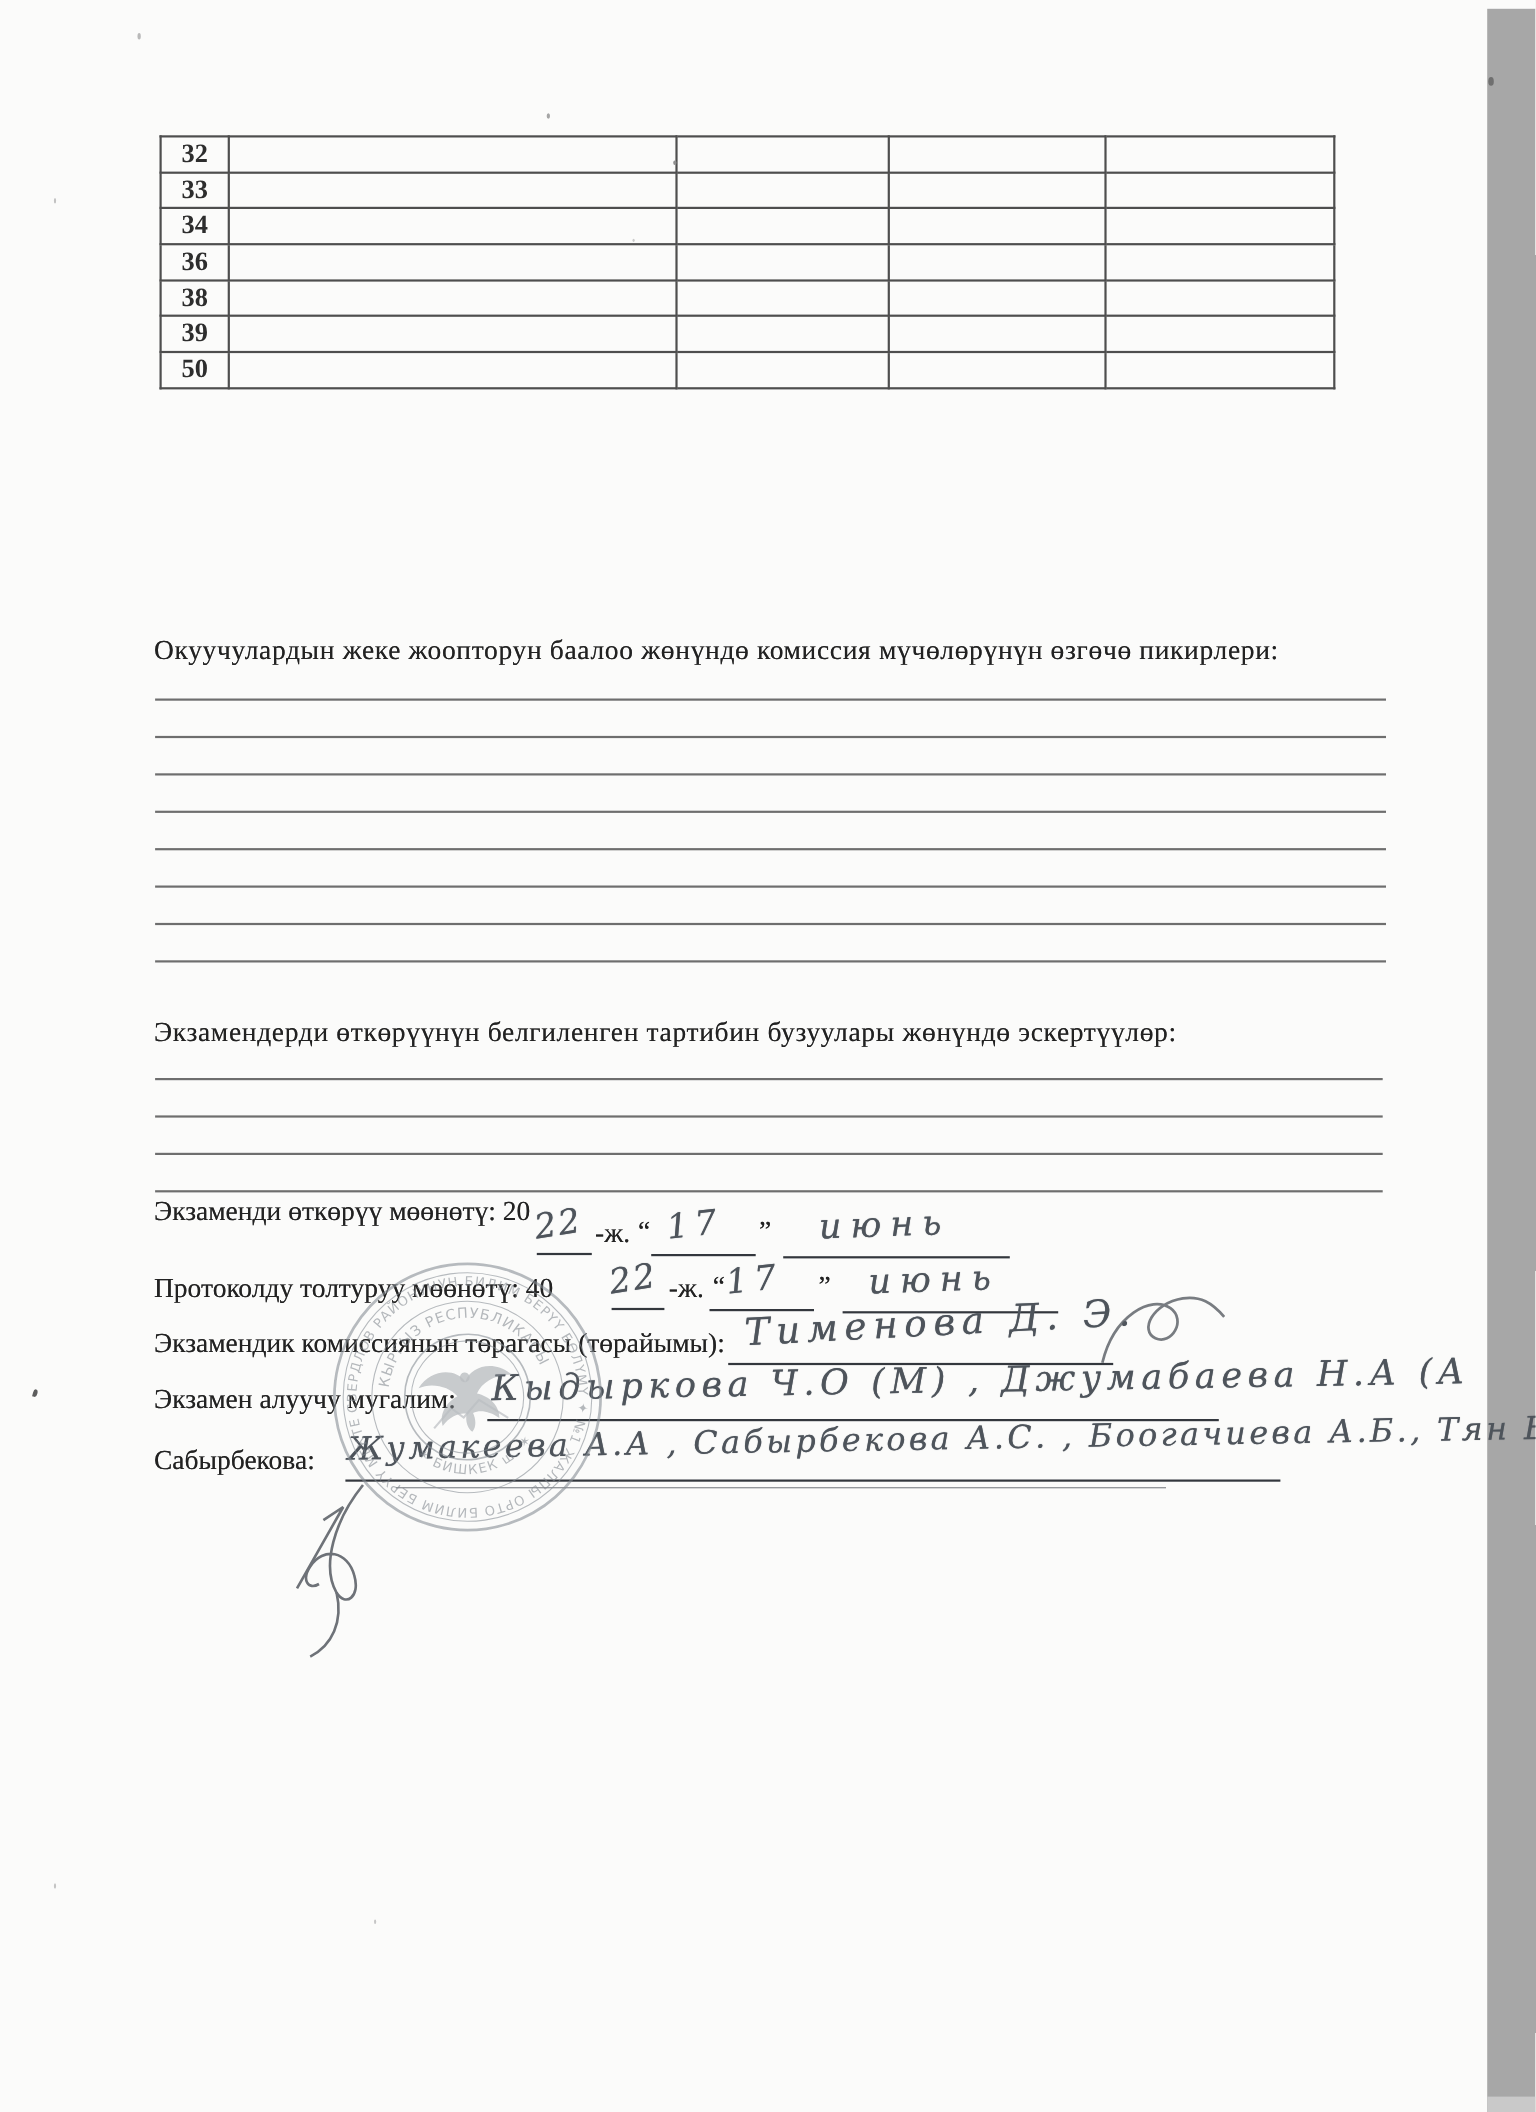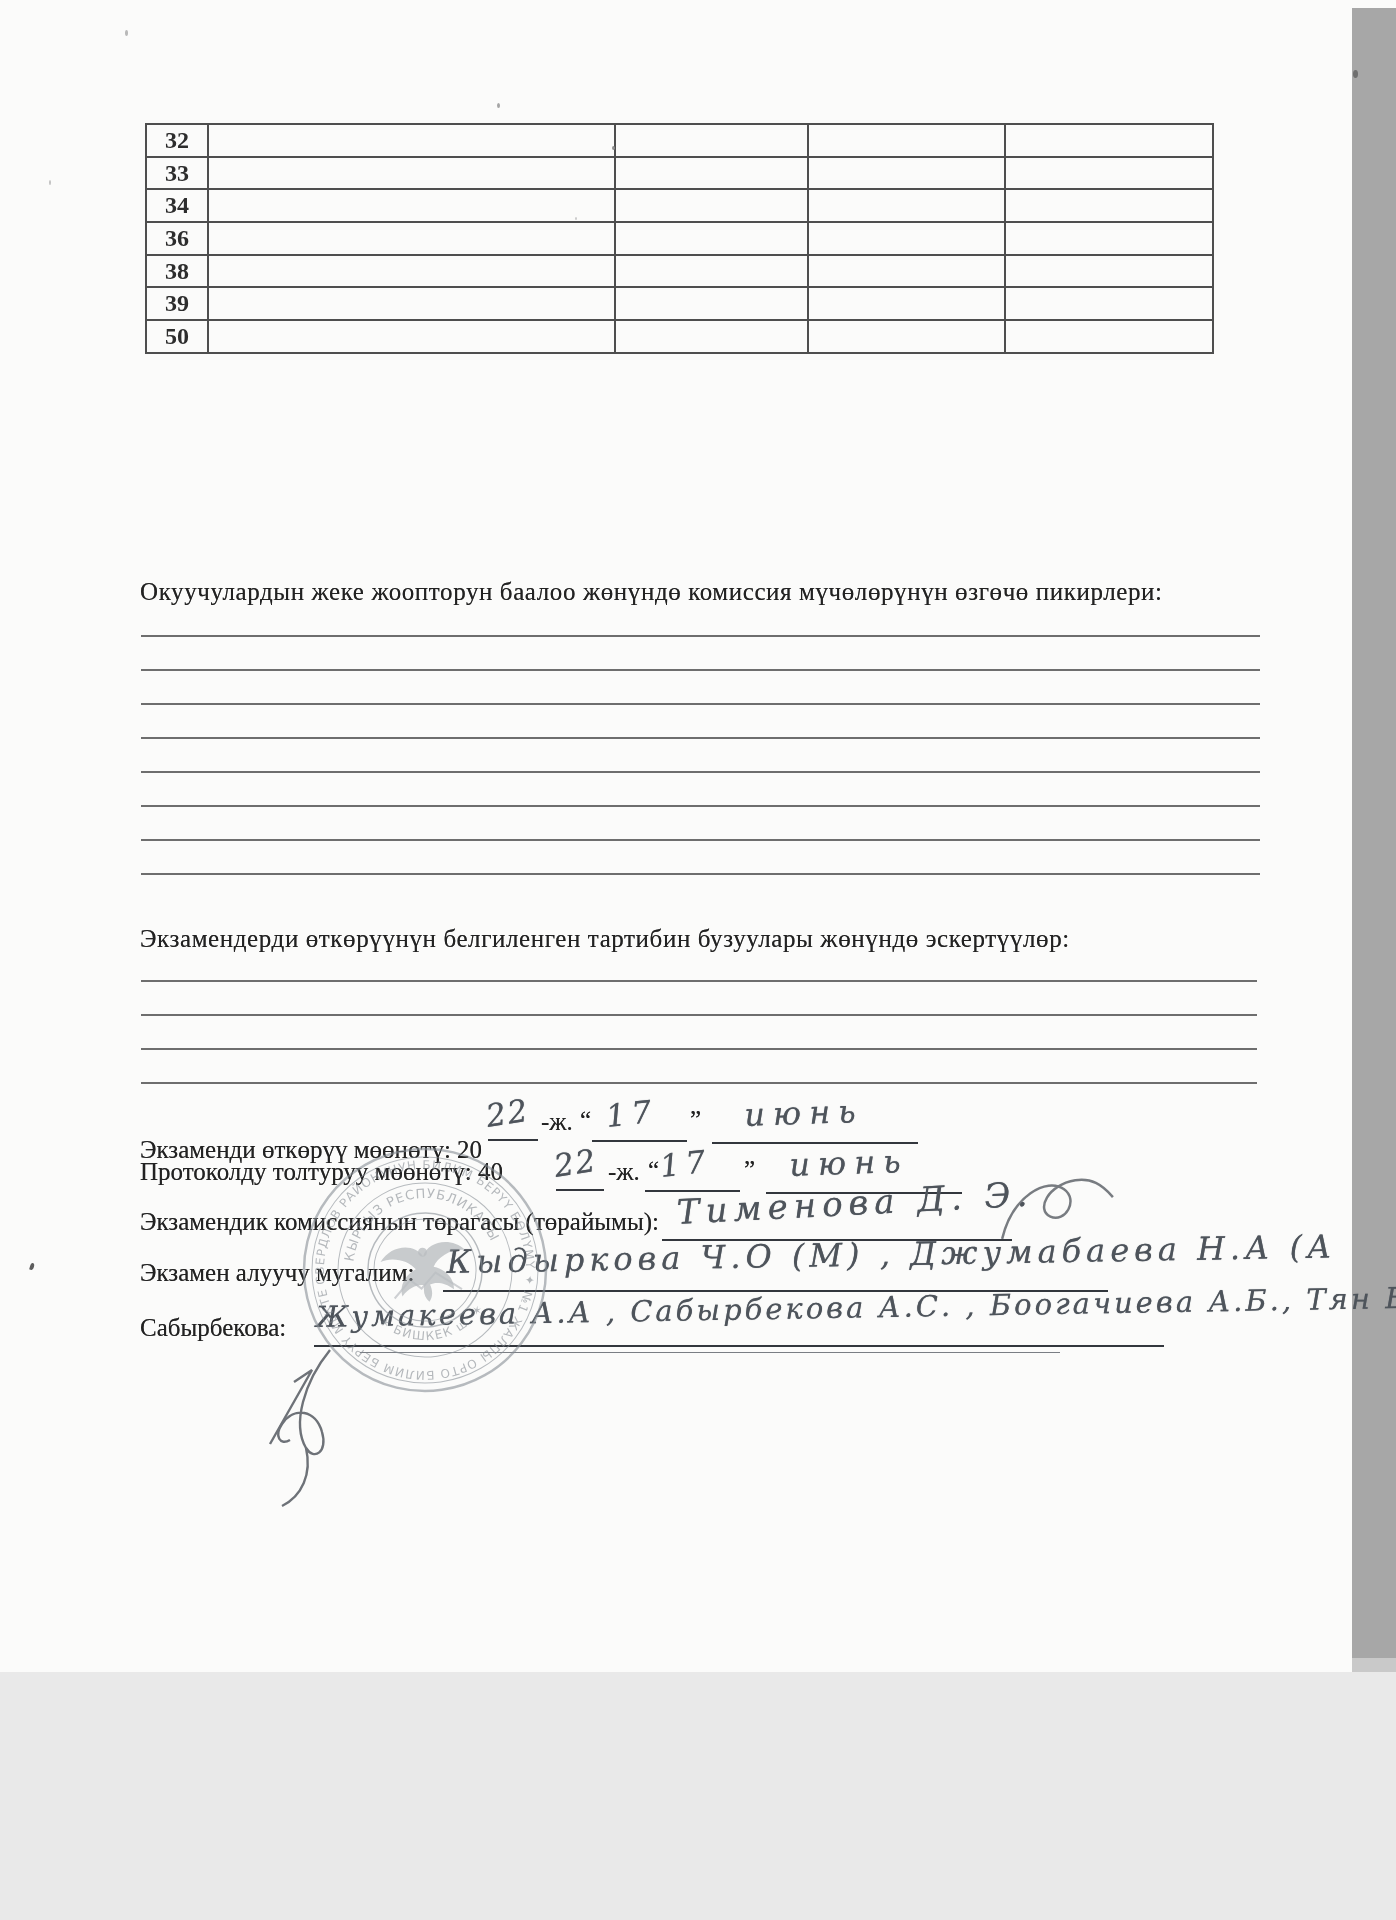--- a/index.html
+++ b/index.html
@@ -1,17 +1,17 @@
 <!DOCTYPE html>
 <html><head>
 <meta charset="utf-8">
 <style>
   html,body{margin:0;padding:0;}
   body{background:#e9e9e9;}
-  .page{position:relative;width:1396px;height:1672px;background:#fbfbfa;overflow:hidden;
+  .page{position:relative;width:1396px;height:1920px;background:#fbfbfa;overflow:hidden;
         font-family:"Liberation Serif","DejaVu Serif",serif;color:#1e1e1e;}
   .scan-band{position:absolute;right:0;top:8px;bottom:0;width:44px;background:#a7a7a7;}
   .scan-band::after{content:"";position:absolute;left:0;right:0;bottom:0;height:14px;background:#c9c9c9;}
 
   
   table.score{position:absolute;left:145px;top:123px;width:1067px;border-collapse:collapse;table-layout:fixed;}
   table.score td{border:2px solid #4e4e4e;height:32.7px;padding:0;box-sizing:border-box;}
   table.score td.num{font-weight:bold;font-size:24px;text-align:center;color:#2d2d2d;
                      font-family:"Liberation Serif","DejaVu Serif",serif;}
 
@@ -113,21 +113,21 @@
 
   <div class="heading" style="left:140px;top:901px;margin-top:24px;">Экзамендерди өткөрүүнүн белгиленген тартибин бузуулары жөнүндө эскертүүлөр:</div>
   <div>
       <div class="rule" style="top: 980px; left: 141px; width: 1116px;"></div>
       <div class="rule" style="top: 1014px; left: 141px; width: 1116px;"></div>
       <div class="rule" style="top: 1048px; left: 141px; width: 1116px;"></div>
       <div class="rule" style="top: 1082px; left: 141px; width: 1116px;"></div>
     </div>
 
   <div>
-    <span class="label" style="left:140px;top:1136px;">Экзаменди өткөрүү мөөнөтү: 20</span>
+    <span class="label" style="left:140px;top:1088px;">Экзаменди өткөрүү мөөнөтү: 20</span>
     <div class="uline" style="left:488px;top:1139px;width:50px;"></div>
     <span class="hw" style="left:489px;top:1098px;font-size:31px;letter-spacing:2px;transform:rotate(-9deg);">22</span>
     <span class="label" style="left:541px;top:1108px;">-ж.</span>
     <span class="label" style="left:580px;top:1106px;">“</span>
     <div class="uline" style="left:592px;top:1140px;width:95px;"></div>
     <span class="hw" style="left:608px;top:1098px;font-size:31px;letter-spacing:6px;transform:rotate(-6deg);">17</span>
     <span class="label" style="left:690px;top:1106px;">”</span>
     <div class="uline" style="left:712px;top:1142px;width:206px;"></div>
     <span class="hw" style="left:745px;top:1096px;font-size:32px;letter-spacing:8px;transform:rotate(-2deg);">июнь</span>
   </div>

